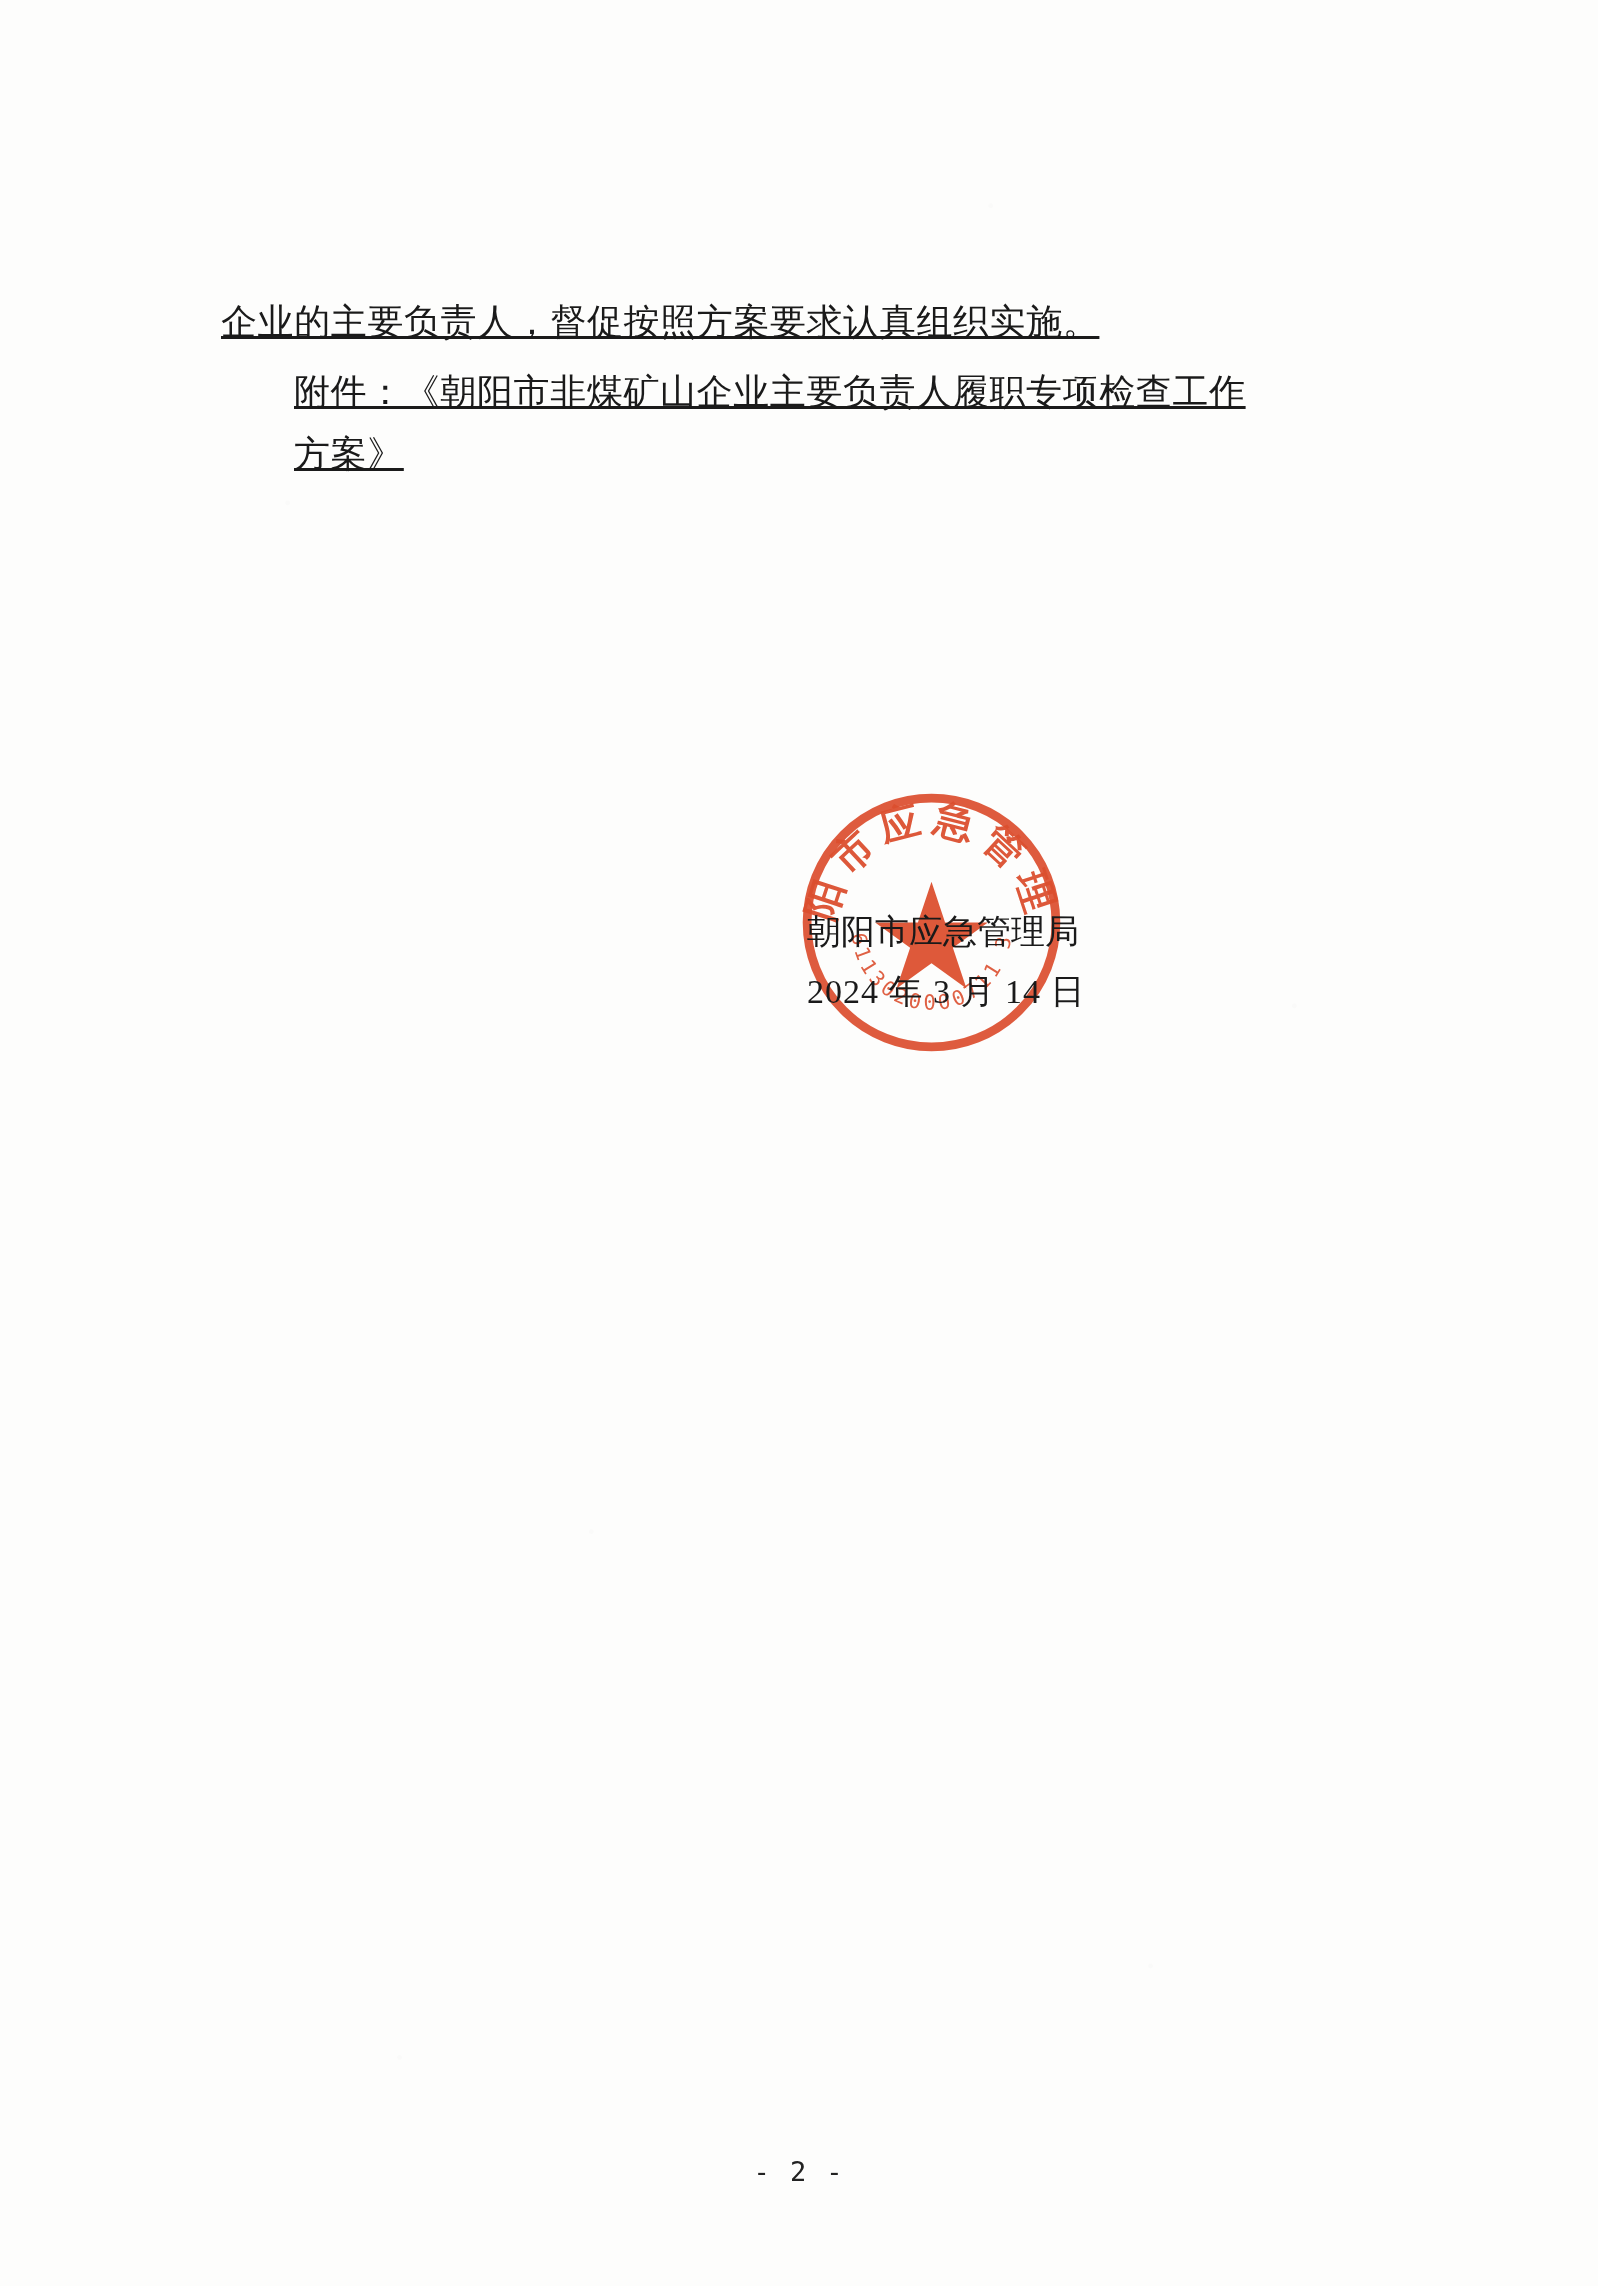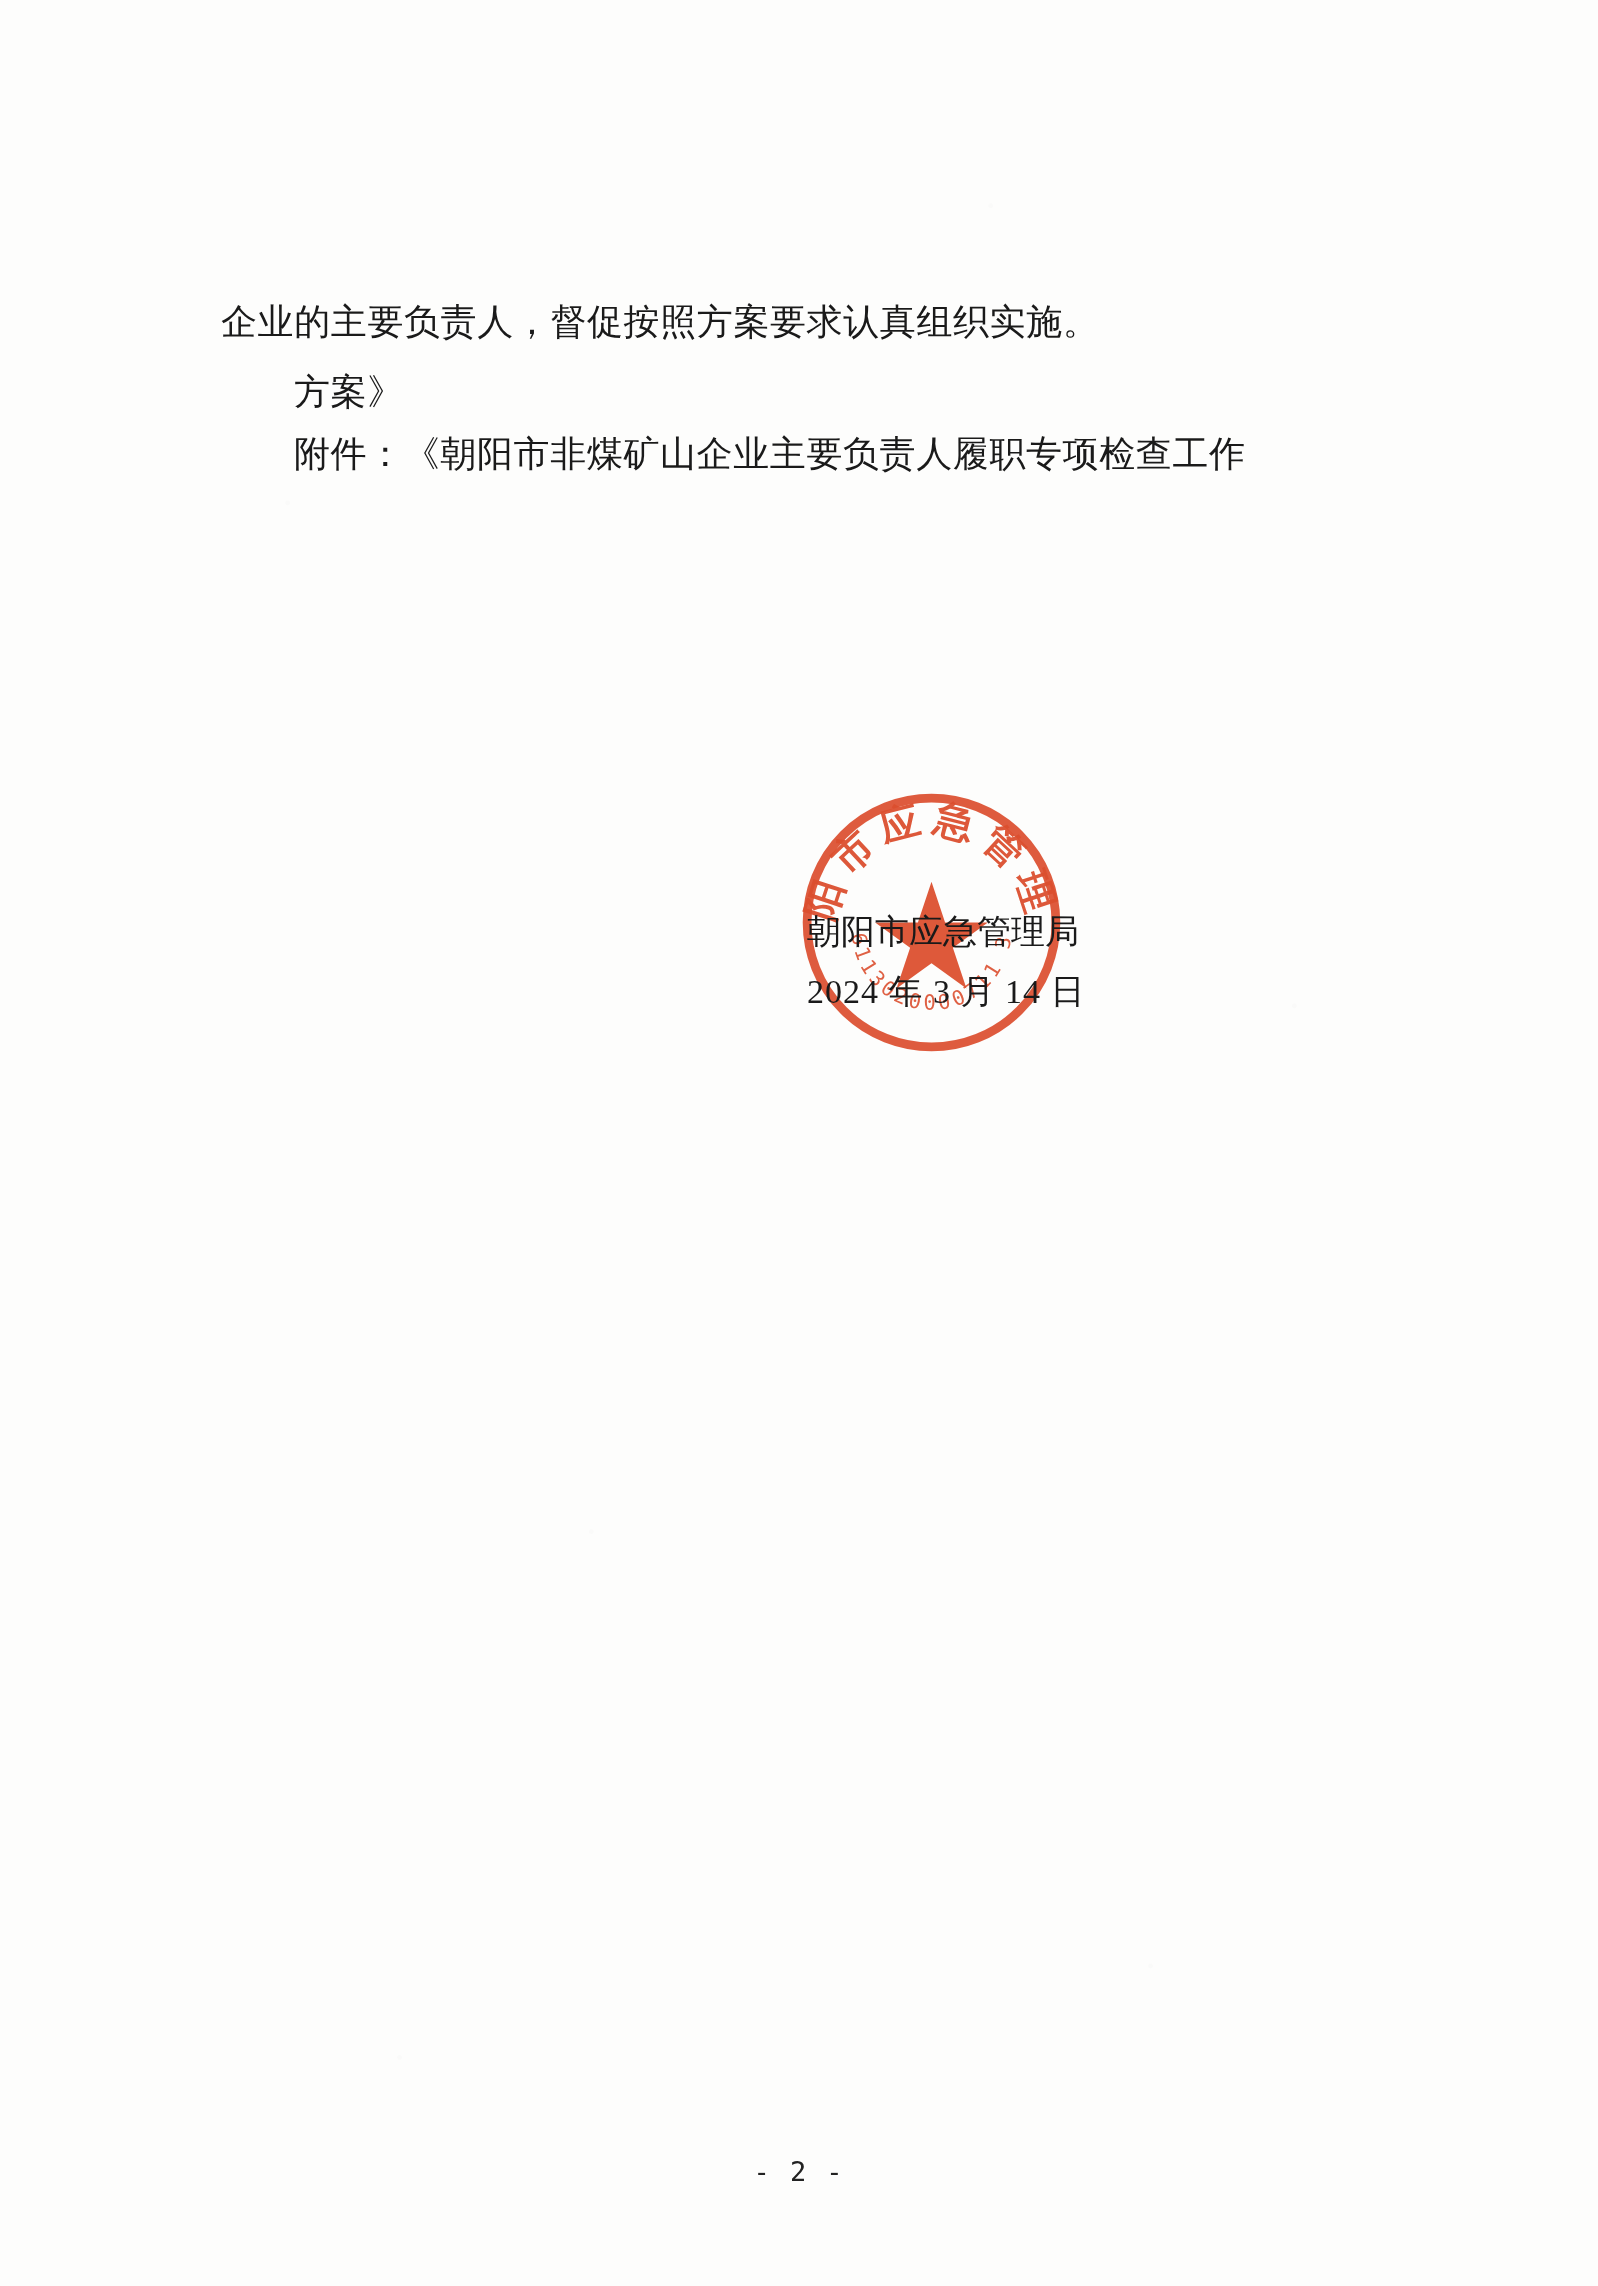--- a/index.html
+++ b/index.html
@@ -28,20 +28,21 @@
       radial-gradient(circle at 37% 67%, rgba(0,0,0,0.010) 0 1.9px, transparent 2.9px),
       radial-gradient(circle at 72% 86%, rgba(0,0,0,0.012) 0 1.9px, transparent 2.9px),
       radial-gradient(circle at 25% 90%, rgba(0,0,0,0.010) 0 1.9px, transparent 2.9px);
   }
 
   .body-text {
     position: absolute;
     left: 221px;
     top: 291px;
     width: 1179px;
+    text-decoration: underline;
   }
   .para {
     font-size: 36px;
     line-height: 1.72;
     letter-spacing: 0.6px;
     color: #1a1a1a;
     margin: 0;
     text-align: justify;
     font-family: "DejaVu Sans", sans-serif;
   }
@@ -99,22 +100,22 @@
 </head>
 <body>
 
 <div class="page">
 
   <div class="scan-noise"></div>
 
   <div class="body-text">
     <p class="para">企业的主要负责人，督促按照方案要求认真组织实施。</p>
     <div class="gap"></div>
+    <p class="para indent">附件：《朝阳市非煤矿山企业主要负责人履职专项检查工作</p>
     <p class="para hang">方案》</p>
-    <p class="para indent">附件：《朝阳市非煤矿山企业主要负责人履职专项检查工作</p>
   </div>
 
   <div class="seal">
     <svg width="311" height="311" viewBox="0 0 320 320" xmlns="http://www.w3.org/2000/svg">
       <defs>
         <path id="arcTop" d="M 60 168 A 100 100 0 0 1 260 168" fill="none"></path>
         <path id="arcBottom" d="M 78 168 A 82 82 0 0 0 242 168" fill="none"></path>
       </defs>
       <circle cx="160" cy="160" r="128" fill="none" stroke="#d9411e" stroke-width="9" opacity="0.93"></circle>
       <text font-family="DejaVu Sans, sans-serif" font-size="41" font-weight="bold" fill="#d9411e" letter-spacing="9" opacity="0.95">

